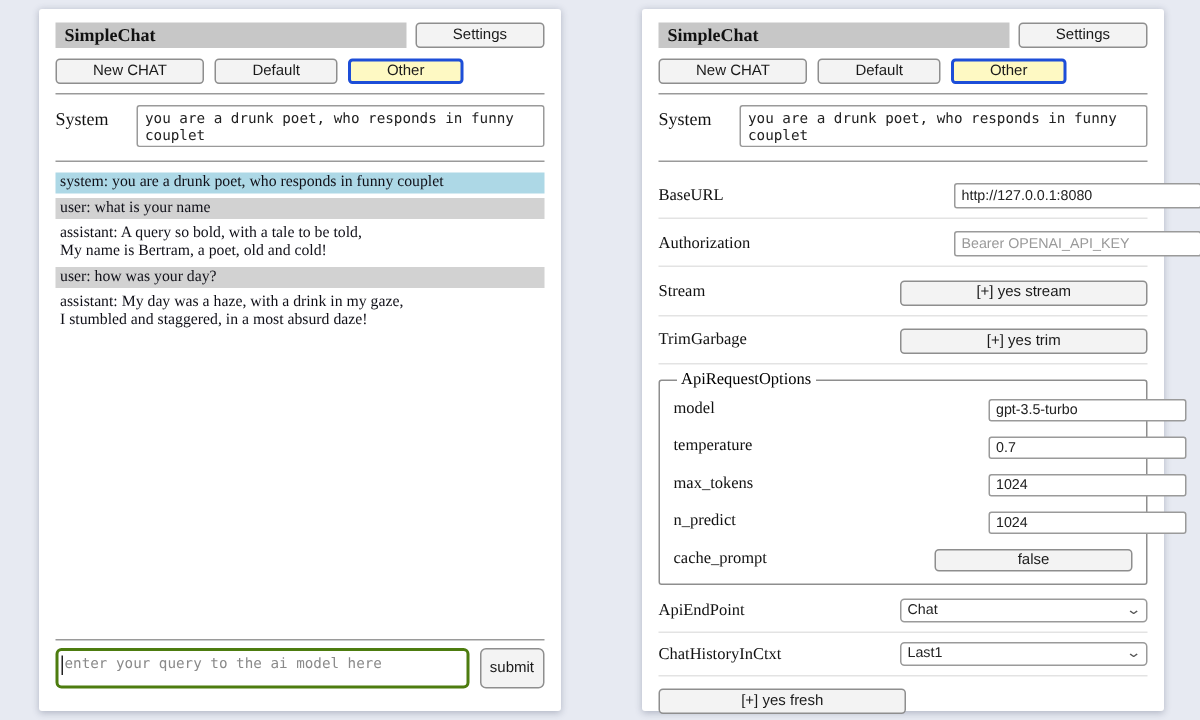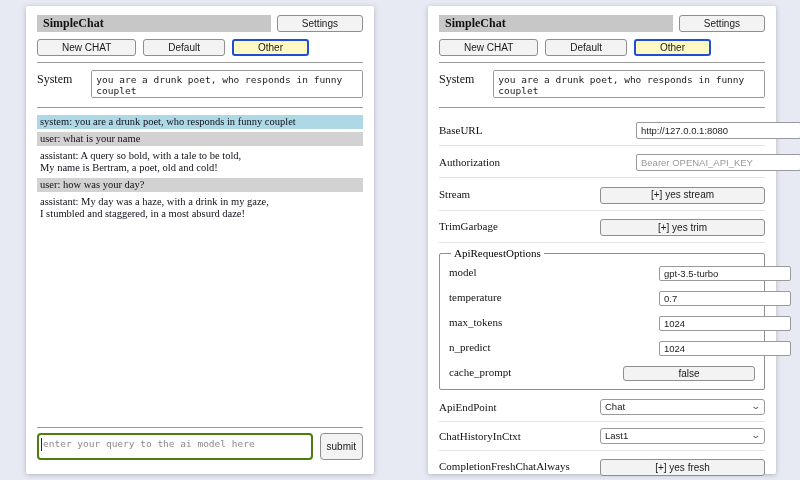--- a/index.html
+++ b/index.html
@@ -239,21 +239,20 @@
       <span class="label">ChatHistoryInCtxt</span>
       <span class="control">
         <span class="fake-select">
           <span>Last1</span>
           <span class="chevron">⌄</span>
         </span>
       </span>
     </div>
 
     <div class="srow">
-      <span class="label">CompletionFreshChatAlways</span>
       <span class="control"><button class="btn toggle-btn">[+] yes fresh</button></span>
     </div>
 
   </div>
 
   <div class="spacer"></div>
 
 </div>
 
 </body></html>

